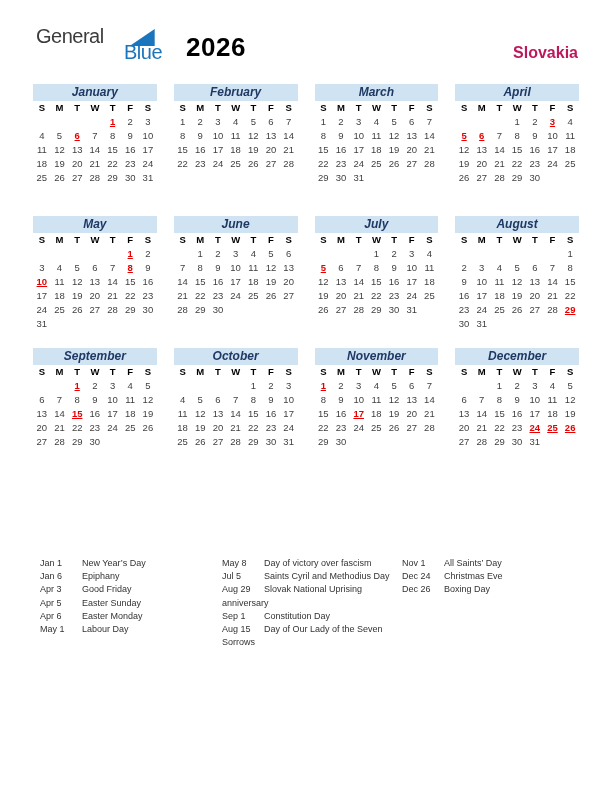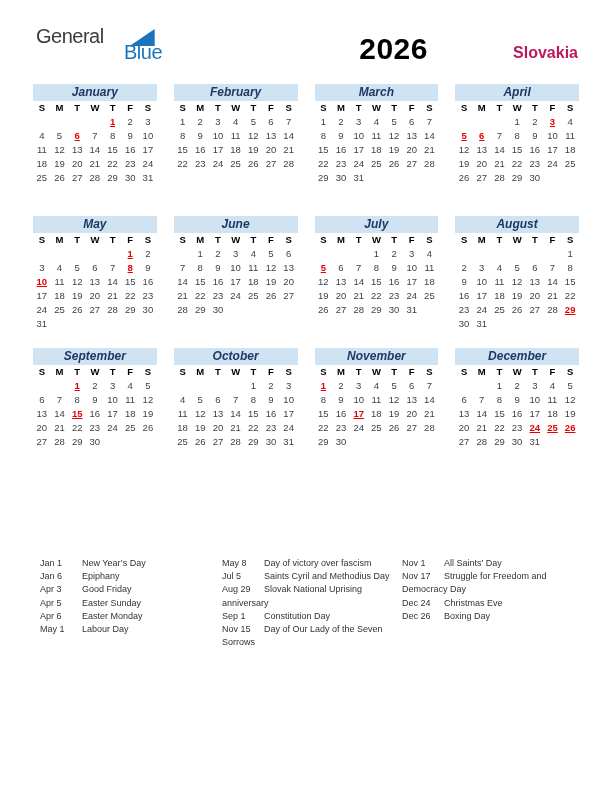--- a/index.html
+++ b/index.html
@@ -16,21 +16,21 @@
     display:flex;align-items:flex-start;
   }
   .logo{margin:26px 0 0 36px;width:150px;line-height:1;}
   .logo-line1{display:flex;align-items:flex-end;gap:25px;}
   .logo-top{font-size:20px;color:#3c3c3c;letter-spacing:-0.5px;}
   .logo-tri{display:inline-block;width:25px;height:17px;margin-left:1px;
     background:var(--logo-blue);
     clip-path:polygon(100% 0,100% 100%,0 100%);}
   .logo-bottom{font-size:20px;color:var(--logo-blue);letter-spacing:-0.5px;
     width:126px;text-align:right;margin-top:-4px;}
-  .year{flex:1;text-align:right;font-size:30px;font-weight:bold;color:#000;
+  .year{flex:1;text-align:left;font-size:26px;font-weight:bold;color:#000;
     margin-top:32px;letter-spacing:0.5px;}
   .country{width:150px;text-align:right;margin:44px 34px 0 0;
     font-size:16px;font-weight:bold;color:#be185d;}
   
   .months-grid{
     position:absolute;top:84px;left:33px;right:33px;
     display:grid;grid-template-columns:repeat(4,1fr);
     column-gap:8px;row-gap:2px;gap:17px;
   }
   .month{height:115px;}
@@ -871,23 +871,22 @@
         <div class="hentry"><span class="hdate">Apr 3</span><span>Good Friday</span></div>
         <div class="hentry"><span class="hdate">Apr 5</span><span>Easter Sunday</span></div>
         <div class="hentry"><span class="hdate">Apr 6</span><span>Easter Monday</span></div>
         <div class="hentry"><span class="hdate">May 1</span><span>Labour Day</span></div>
       </div>
       <div class="hcol hcol1">
         <div class="hentry"><span class="hdate">May 8</span><span>Day of victory over fascism</span></div>
         <div class="hentry"><span class="hdate">Jul 5</span><span>Saints Cyril and Methodius Day</span></div>
         <div class="hentry"><span class="hdate">Aug 29</span><span>Slovak National Uprising anniversary</span></div>
         <div class="hentry"><span class="hdate">Sep 1</span><span>Constitution Day</span></div>
-        <div class="hentry"><span class="hdate">Nov 15</span><span>Day of Our Lady of the Seven Sorrows</span></div>
+        <div class="hentry"><span class="hdate">Aug 15</span><span>Day of Our Lady of the Seven Sorrows</span></div>
       </div>
       <div class="hcol hcol2">
         <div class="hentry"><span class="hdate">Nov 1</span><span>All Saints’ Day</span></div>
-        <div class="hentry"><span class="hdate">Nov 17</span><span>Struggle for Freedom and Democracy Day</span></div>
         <div class="hentry"><span class="hdate">Dec 24</span><span>Christmas Eve</span></div>
         <div class="hentry"><span class="hdate">Dec 26</span><span>Boxing Day</span></div>
       </div>
     </div>
 
 </div>
 
 </body></html>

